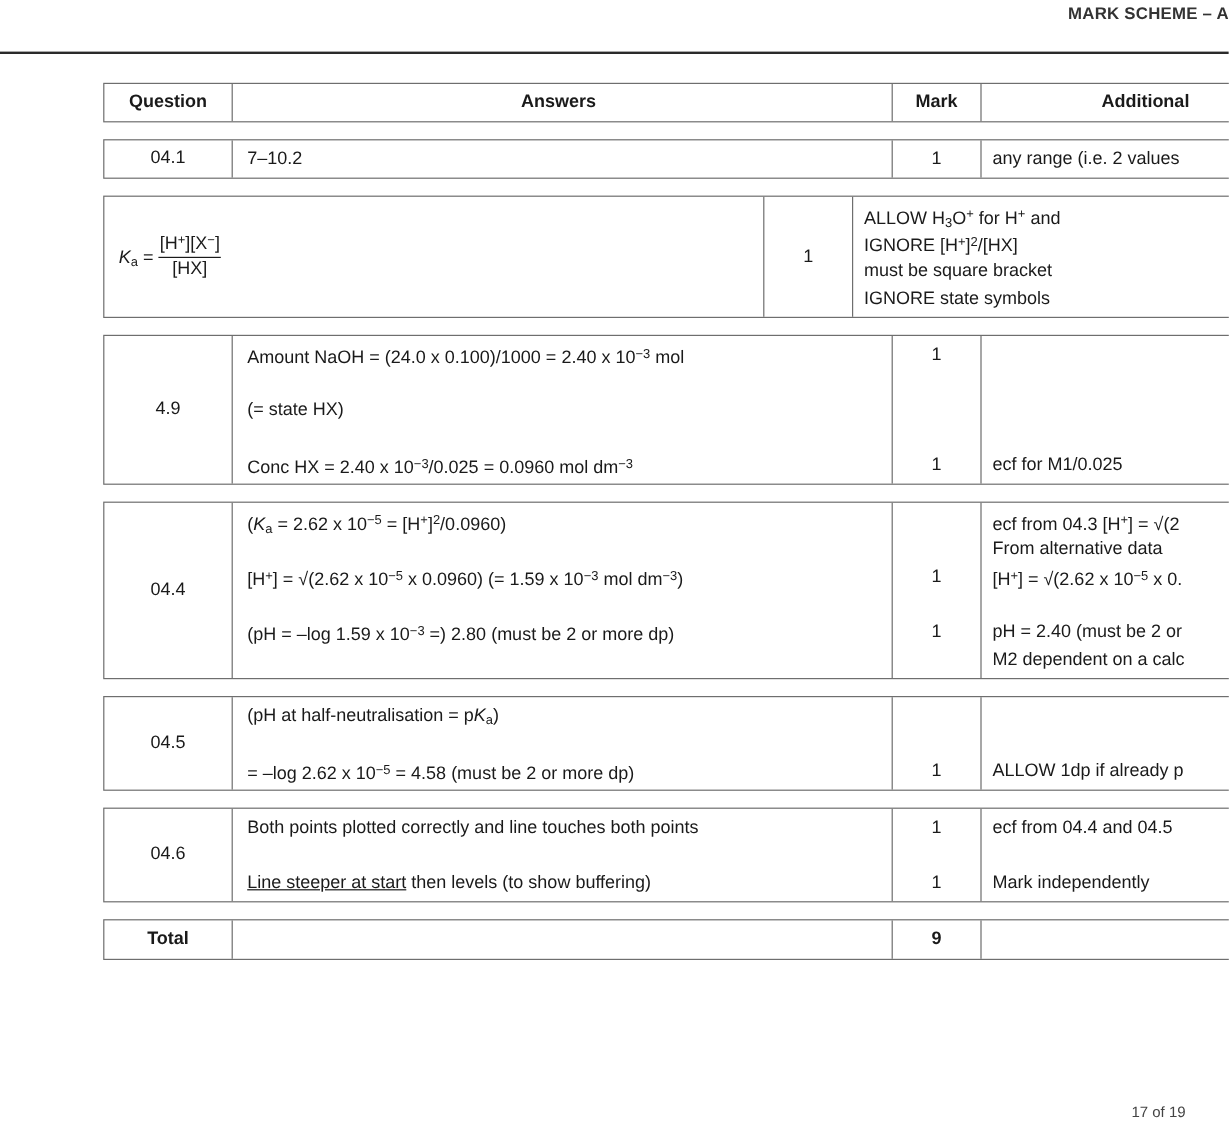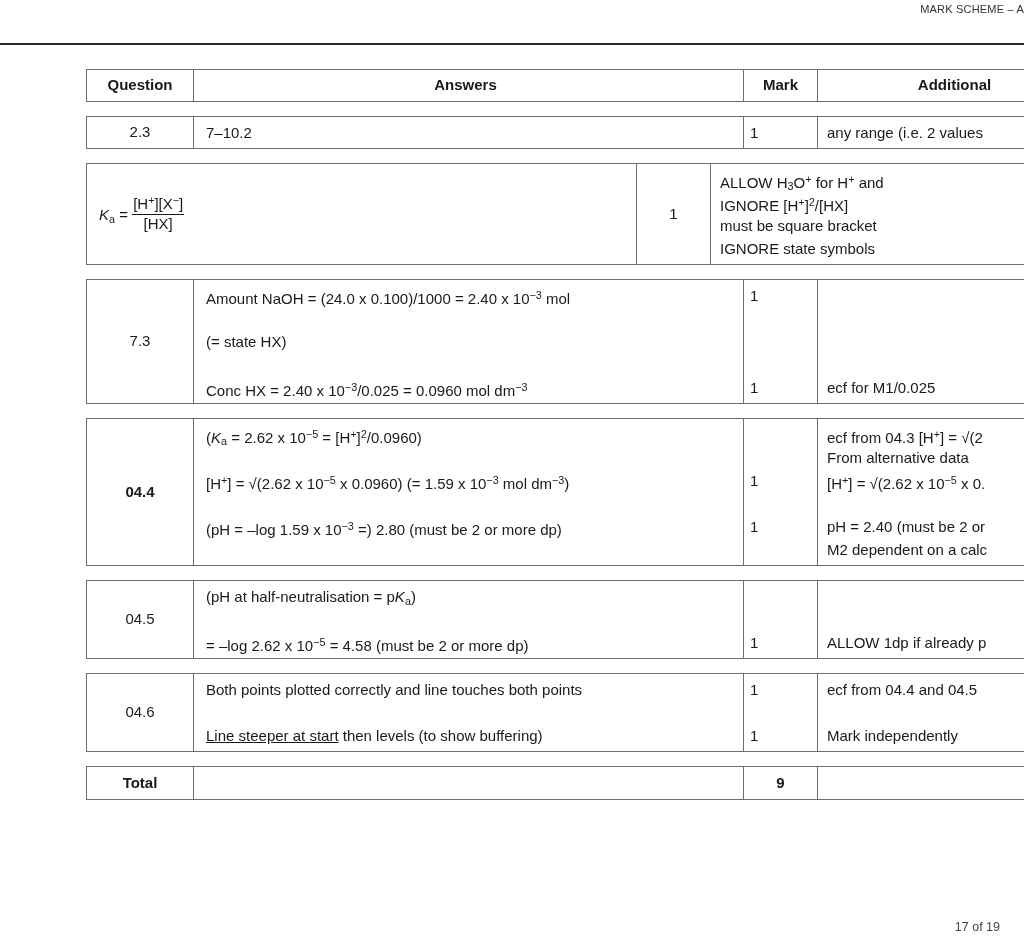--- a/index.html
+++ b/index.html
@@ -24,23 +24,24 @@
     left: 0;
     width: 1024px;
     height: 44px;
     box-sizing: border-box;
   }
   .header-text {
     position: absolute;
     right: 0px;
     top: 3px;
     white-space: nowrap;
-    font-size: 11px;
+    font-size: 14px;
     letter-spacing: 0.2px;
     color: #333;
+    font-weight: bold;
   }
   .header-rule {
     position: absolute;
     left: 0;
     top: 43px;
     width: 1024px;
     height: 2px;
     background: #2a2a2a;
   }
 
@@ -79,20 +80,21 @@
   .c-answers {
     width: 550px;
     flex: 0 0 550px;
     border-right: 1.5px solid #6e6e6e;
     padding-left: 12px;
   }
   .c-mark {
     width: 74px;
     flex: 0 0 74px;
     border-right: 1.5px solid #6e6e6e;
+    text-align: center;
   }
   .c-guidance {
     width: 279px;
     flex: 0 0 279px;
     padding-left: 9px;
     white-space: nowrap;
     overflow: visible;
   }
 
   
@@ -155,41 +157,41 @@
   
   .page-footer {
     position: absolute;
     left: 0;
     top: 920px;
     width: 1024px;
     text-align: right;
     font-size: 12.5px;
     color: #444;
   }
-  .page-footer .inner { padding-right: 24px; }
+  .page-footer .inner { padding-right: 36px; }
 </style>
 </head>
 <body>
 
 <div class="page-header">
   <div class="header-text">MARK SCHEME – A</div>
   <div class="header-rule"></div>
 </div>
 
 <div class="sheet">
 
   <div class="row-block header-row">
     <div class="cell c-question">Question</div>
     <div class="cell c-answers">Answers</div>
     <div class="cell c-mark">Mark</div>
     <div class="cell c-guidance">Additional</div>
   </div>
 
   <div class="row-block">
-    <div class="cell c-question">2.3</div>
+    <div class="cell c-question">04.1</div>
     <div class="cell c-answers">
       <div class="lines">
         <div class="ln">7–10.2</div>
       </div>
     </div>
     <div class="cell c-mark">
       <div class="mk">1</div>
     </div>
     <div class="cell c-guidance">
       <div class="ln">any range (i.e. 2 values</div>
@@ -213,21 +215,21 @@
     </div>
     <div class="cell c-guidance">
       <div class="ln">ALLOW H<sub>3</sub>O<sup>+</sup> for H<sup>+</sup> and</div>
       <div class="ln">IGNORE [H<sup>+</sup>]<sup>2</sup>/[HX]</div>
       <div class="ln">must be square bracket</div>
       <div class="ln">IGNORE state symbols</div>
     </div>
   </div>
 
   <div class="row-block">
-    <div class="cell c-question vcenter" style="justify-content:center;">7.3</div>
+    <div class="cell c-question vcenter" style="justify-content:center;">4.9</div>
     <div class="cell c-answers">
       <div class="ln">Amount NaOH = (24.0 x 0.100)/1000 = 2.40 x 10<sup>−3</sup> mol</div>
       <div class="ln blank">&nbsp;</div>
       <div class="ln">(= state HX)</div>
       <div class="ln blank">&nbsp;</div>
       <div class="ln">Conc HX = 2.40 x 10<sup>−3</sup>/0.025 = 0.0960 mol dm<sup>−3</sup></div>
     </div>
     <div class="cell c-mark">
       <div class="mk">1</div>
       <div class="mk">&nbsp;</div>
@@ -238,21 +240,21 @@
     <div class="cell c-guidance">
       <div class="ln">&nbsp;</div>
       <div class="ln">&nbsp;</div>
       <div class="ln">&nbsp;</div>
       <div class="ln">&nbsp;</div>
       <div class="ln">ecf for M1/0.025</div>
     </div>
   </div>
 
   <div class="row-block">
-    <div class="cell c-question vcenter" style="justify-content:center;font-weight:bold;">04.4</div>
+    <div class="cell c-question vcenter" style="justify-content:center;">04.4</div>
     <div class="cell c-answers">
       <div class="ln">(<span class="ital">K</span><sub>a</sub> = 2.62 x 10<sup>−5</sup> = [H<sup>+</sup>]<sup>2</sup>/0.0960)</div>
       <div class="ln blank">&nbsp;</div>
       <div class="ln">[H<sup>+</sup>] = √(2.62 x 10<sup>−5</sup> x 0.0960) (= 1.59 x 10<sup>−3</sup> mol dm<sup>−3</sup>)</div>
       <div class="ln blank">&nbsp;</div>
       <div class="ln">(pH = –log 1.59 x 10<sup>−3</sup> =) 2.80 (must be 2 or more dp)</div>
     </div>
     <div class="cell c-mark">
       <div class="mk">&nbsp;</div>
       <div class="mk">&nbsp;</div>

